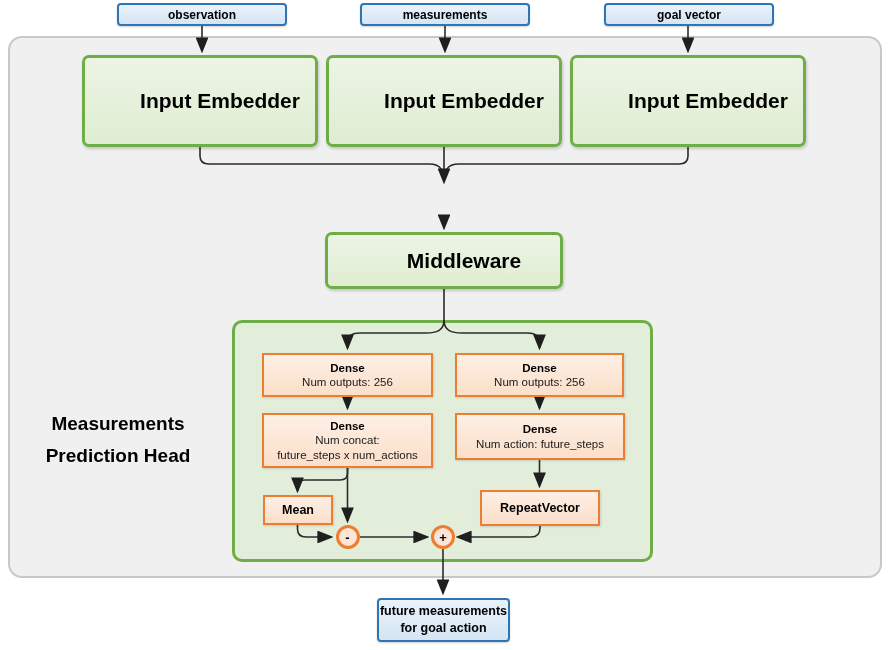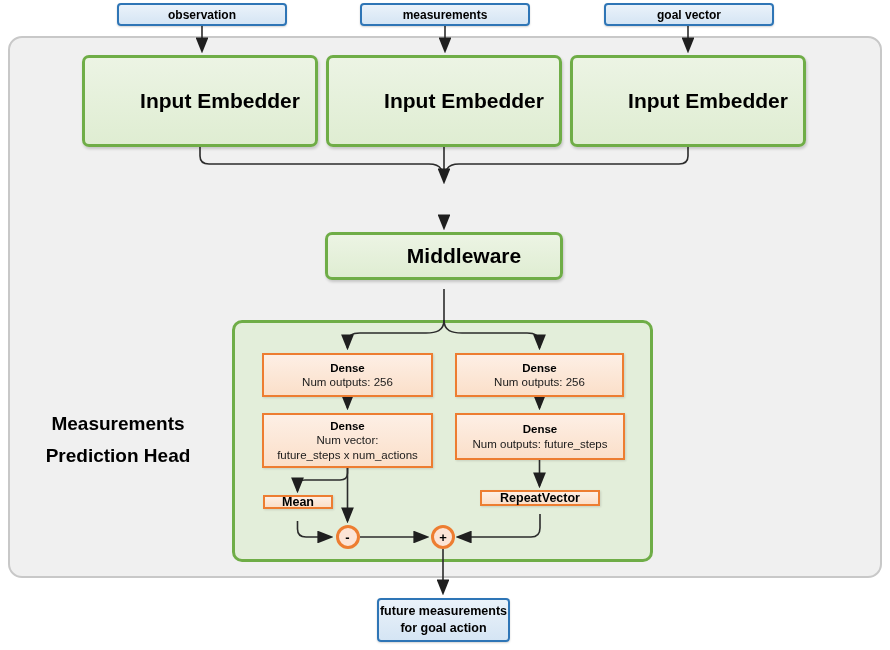--- a/index.html
+++ b/index.html
@@ -62,27 +62,27 @@
   .small-orange{font-weight:bold;font-size:12.5px;color:#000;}
 
   
   .n-input-0{left:117px;top:3px;width:170px;height:23px;text-align:center;}
   .n-input-1{left:360px;top:3px;width:170px;height:23px;}
   .n-input-2{left:604px;top:3px;width:170px;height:23px;align-items:center;}
   .n-emb-0{left:82px;top:55px;width:236px;height:92px;}
   .n-emb-1{left:326px;top:55px;width:236px;height:92px;}
   .n-emb-2{left:570px;top:55px;width:236px;height:92px;}
   .n-concat{left:400px;top:185px;width:88px;height:30px;}
-  .n-middleware{left:325px;top:232px;width:238px;height:48px;}
+  .n-middleware{left:325px;top:232px;width:238px;height:57px;}
   .n-dense-lt{left:262px;top:353px;width:171px;height:44px;}
   .n-dense-rt{left:455px;top:353px;width:169px;height:44px;}
   .n-dense-lb{left:262px;top:413px;width:171px;height:55px;}
   .n-dense-rb{left:455px;top:413px;width:170px;height:47px;}
-  .n-mean{left:263px;top:495px;width:70px;height:14px;}
-  .n-repeat{left:480px;top:490px;width:120px;height:16px;}
+  .n-mean{left:263px;top:495px;width:70px;height:30px;}
+  .n-repeat{left:480px;top:490px;width:120px;height:36px;}
   .n-minus{left:335.5px;top:525px;width:24px;height:24px;}
   .n-plus{left:431px;top:525px;width:24px;height:24px;}
   .n-output{left:377px;top:598px;width:133px;height:44px;font-size:12.5px;line-height:17px;border-width:2.5px;}
 
   .connector{stroke:#2b2b2b;stroke-width:1.6;fill:none;}
 </style>
 </head>
 <body>
 
 <div class="canvas">
@@ -159,26 +159,26 @@
   <div class="node orange-box n-dense-lt">
     <span class="ttl">Dense</span>
     <span>Num outputs: 256</span>
   </div>
   <div class="node orange-box n-dense-rt">
     <span class="ttl">Dense</span>
     <span>Num outputs: 256</span>
   </div>
   <div class="node orange-box n-dense-lb">
     <span class="ttl">Dense</span>
-    <span>Num vector:</span>
+    <span>Num concat:</span>
     <span>future_steps x num_actions</span>
   </div>
   <div class="node orange-box n-dense-rb">
     <span class="ttl">Dense</span>
-    <span>Num outputs: future_steps</span>
+    <span>Num action: future_steps</span>
   </div>
 
   <div class="node orange-box small-orange n-mean">
     <span>Mean</span>
   </div>
   <div class="node orange-box small-orange n-repeat">
     <span>RepeatVector</span>
   </div>
 
   <div class="node op-circle n-minus">

